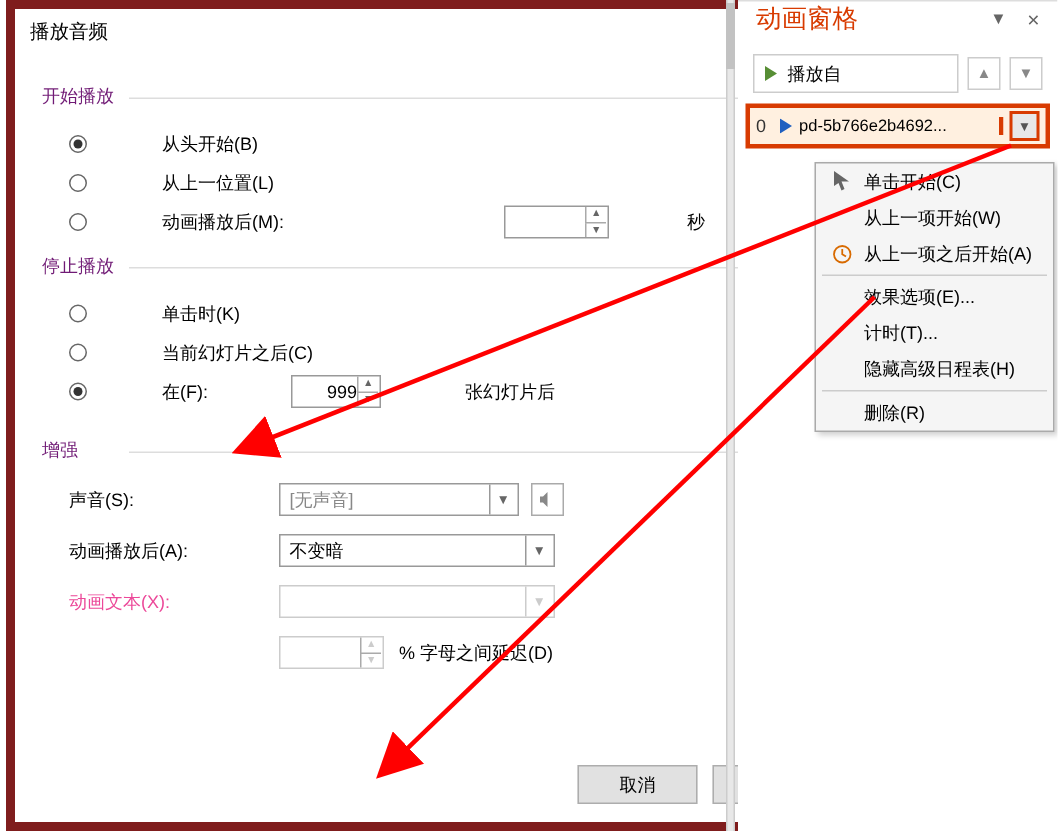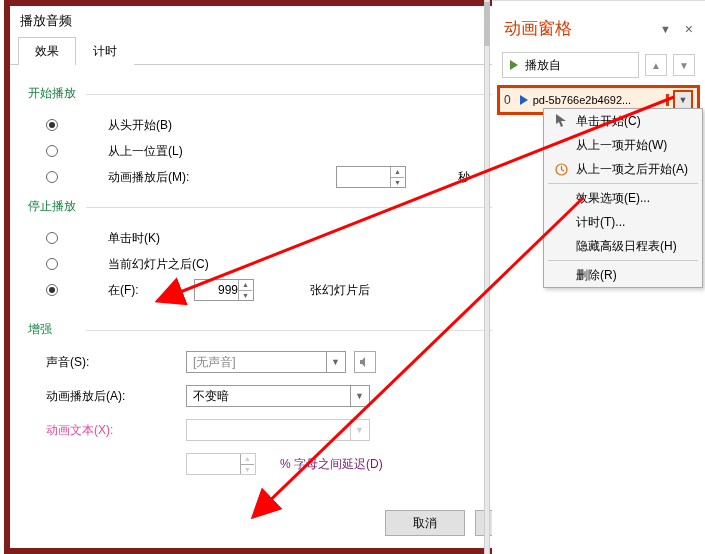--- a/index.html
+++ b/index.html
@@ -10,21 +10,21 @@
 .dlg-title { display: flex; align-items: center; height: 30px; padding: 0 10px; }
 .dlg-title-text { flex: 1; font-size: 13px; }
 .dlg-help, .dlg-close { width: 28px; text-align: center; font-size: 14px; color: #666; cursor: default; }
 .dlg-close { font-size: 16px; }
 
 .tabs { display: flex; border-bottom: 1px solid #ccc; padding-left: 8px; }
 .tab { padding: 5px 16px; border: 1px solid transparent; border-bottom: none; background: #fff; position: relative; top: 1px; }
 .tab.active { border-color: #ccc; background: #fff; }
 
 .dlg-body { padding: 12px 18px; }
-.group-label { margin: 8px 0 10px; color: #15803d; position: relative; }
+.group-label { margin: 8px 0 10px; color: #701a75; position: relative; }
 .group-label::after { content: ""; position: absolute; left: 58px; right: 0; top: 50%; border-top: 1px solid #ddd; }
 
 .field-row { display: flex; align-items: center; height: 28px; margin-left: 18px; }
 .radio-row { display: flex; align-items: center; height: 26px; margin-left: 18px; gap: 44px; }
 .radio { width: 12px; height: 12px; border: 1px solid #666; border-radius: 50%; margin-right: 6px; display: flex; align-items: center; justify-content: center; }
 .radio.checked::after { content: ""; width: 6px; height: 6px; background: #333; border-radius: 50%; }
 .label { white-space: nowrap; }
 
 .text-input { height: 22px; border: 1px solid #999; padding: 0 4px; font-size: 12px; display: flex; align-items: center; justify-content: flex-end; }
 .spinner-btns { display: flex; flex-direction: column; width: 14px; height: 20px; margin-right:-3px; }
@@ -35,21 +35,21 @@
 .select-arrow { width: 18px; text-align: center; font-size: 9px; color: #666; border-left:1px solid #999; margin-right:-5px; height:20px; display:flex; align-items:center; justify-content:center;}
 .sound-icon { width: 22px; height: 22px; border: 1px solid #aaa; margin-left: 8px; display: flex; align-items: center; justify-content: center; }
 
 .dlg-buttons { position: absolute; bottom: 12px; right: 16px; display: flex; gap: 10px; }
 .btn { width: 80px; height: 26px; border: 1px solid #adadad; background: #e1e1e1; display: flex; align-items: center; justify-content: center; }
 
 
 .divider { position: absolute; left: 484px; top: 0; width: 6px; height: 554px; background: #e8e8e8; border-left:1px solid #ccc; border-right:1px solid #ccc;}
 .scrollbar { position:absolute; left:484px; top:2px; width:6px; height:44px; background:#c2c2c2; }
 .right-panel { position: absolute; left: 492px; top: 0; right: 0; height: 554px; background: #fff; border-top: 1px solid #ddd; }
-.panel-header { display: flex; align-items: center; padding: 16px 12px 6px; }
+.panel-header { display: flex; align-items: center; padding: 0 12px 6px; }
 .panel-title { color: #d83b01; font-size: 17px; flex: 1; }
 .panel-chevron { width: 18px; text-align: right; color: #666; font-size: 11px; }
 .panel-close { width: 18px; text-align: right; color: #666; font-size: 14px; margin-left: 4px; }
 
 .panel-toolbar { display: flex; padding: 6px 10px; gap: 6px; align-items:center;}
 .play-from { display: flex; align-items: center; height: 26px; border: 1px solid #ccc; padding: 0 6px; flex:1; }
 .play-from svg { margin-right: 6px; }
 .panel-toolbar .sq { width: 22px; height: 22px; border: 1px solid #ccc; display: flex; align-items: center; justify-content: center; font-size: 10px; color: #888; }
 
 .anim-item { display: flex; align-items: center; margin: 4px 8px; padding: 2px 4px; background: #fff0e0; outline: 3px solid #d83b01; }
@@ -67,24 +67,20 @@
 .arrow { position: absolute; pointer-events: none; }
 </style>
 </head>
 <body>
 
 <div class="dialog">
   <div class="dlg-title">
     <span class="dlg-title-text">播放音频</span>
     <span class="dlg-help">?</span>
     <span class="dlg-close">×</span>
-  </div>
-  <div class="tabs">
-    <div class="tab active">效果</div>
-    <div class="tab">计时</div>
   </div>
   <div class="dlg-body">
 
     <div class="group-label">开始播放</div>
     <div class="radio-row">
       <span class="radio checked"></span>
       <span class="label">从头开始(B)</span>
     </div>
     <div class="radio-row">
       <span class="radio"></span>
@@ -156,21 +152,21 @@
     </div>
     <div class="field-row" style="margin-top:6px">
       <span style="width:140px"></span>
       <div class="text-input" style="width:70px;border-color:#ccc">
         <span></span>
         <span class="spinner-btns">
             <span style="color:#ccc">▲</span>
             <span style="color:#ccc">▼</span>
           </span>
       </div>
-      <span style="margin-left:24px;color:#701a75">% 字母之间延迟(D)</span>
+      <span style="margin-left:10px;color:#000000">% 字母之间延迟(D)</span>
     </div>
   </div>
 
   <div class="dlg-buttons">
     <div class="btn">取消</div>
     <div class="btn">确定</div>
   </div>
 </div>
 
 <div class="divider"></div>

